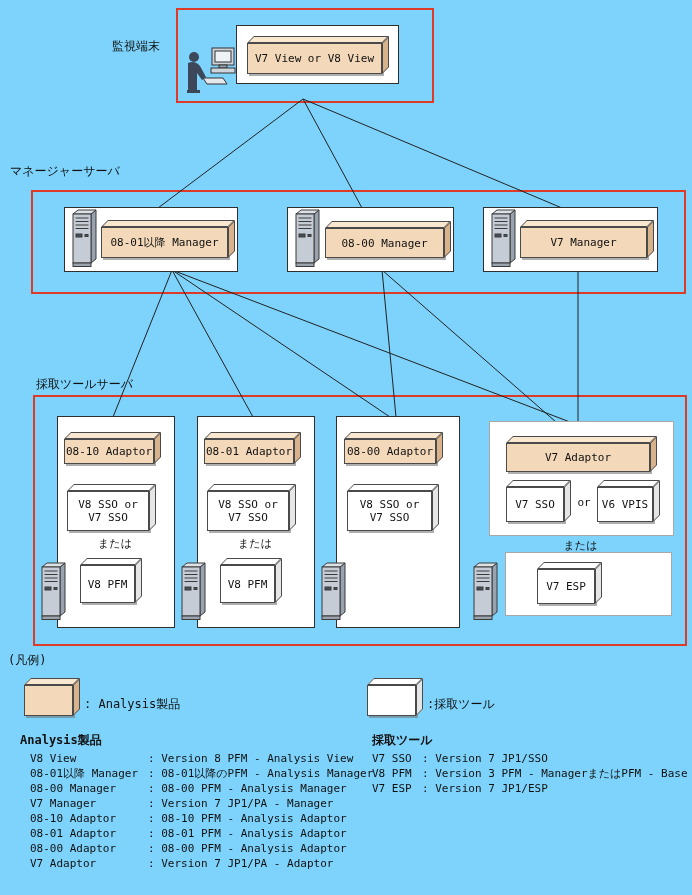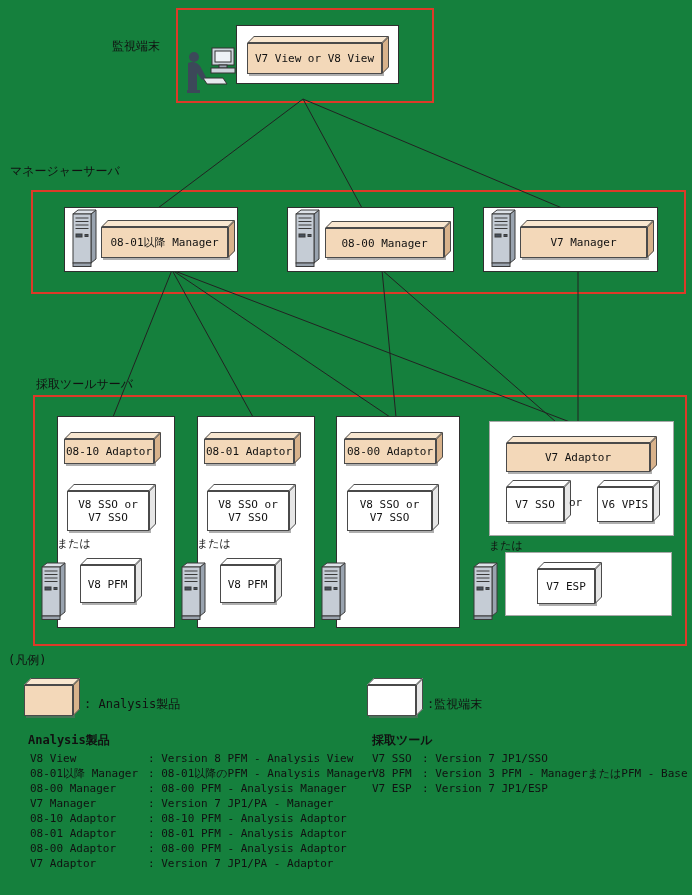--- a/index.html
+++ b/index.html
@@ -1,36 +1,36 @@
 <!DOCTYPE html>
 <html style="--frame: #dd3a28; --analysis_front: #f3d8b9; --analysis_top: #f9e7d0; --analysis_side: #d8b28b; --tool_front: #ffffff; --tool_top: #ffffff; --tool_side: #e6e6e6;"><head>
 <meta charset="utf-8">
 <style>
 html,body{margin:0;padding:0}
 body{width:692px;height:895px;background:#fff;color:#111;
      font-family:"DejaVu Sans Mono","Liberation Mono",monospace}
-.stage{position:relative;width:692px;height:895px;overflow:hidden;background:#15803d}
+.stage{position:relative;width:692px;height:895px;overflow:hidden;background:#7dd3fc}
 #wires{position:absolute;left:0;top:0;z-index:2;pointer-events:none}
 .frame{position:absolute;border:2px solid var(--frame,#dd3a28);z-index:1}
 .wbox{position:absolute;border:1px solid #2f2f2f;background:#fff;z-index:3}
 .gbox{position:absolute;border:1px solid #a8a8a8;background:#fff;z-index:3}
 .server,.person{position:absolute;z-index:4}
 .b3d{position:absolute;z-index:4}
 .b3d::before{content:"";position:absolute;left:0;top:0;right:7px;height:7px;box-sizing:border-box;
   background:var(--top);border:1px solid #4a4a4a;transform:skewX(-45deg);transform-origin:0 100%}
 .b3d::after{content:"";position:absolute;top:7px;right:0;bottom:0;width:7px;box-sizing:border-box;
   background:var(--side);border:1px solid #4a4a4a;transform:skewY(-45deg);transform-origin:0 0}
 .b3d .bf{position:absolute;left:0;top:7px;right:7px;bottom:0;box-sizing:border-box;
   background:var(--front);border:1px solid #4a4a4a;display:flex;flex-direction:column;
   align-items:center;justify-content:center;text-align:center;white-space:nowrap;
   font-size:11px;line-height:13px;box-shadow:2px 2px 0 rgba(110,110,110,.55)}
 .tan{--front:var(--analysis_front,#f3d8b9);--top:var(--analysis_top,#f9e7d0);--side:var(--analysis_side,#d8b28b)}
 .wht{--front:var(--tool_front,#ffffff);--top:var(--tool_top,#ffffff);--side:var(--tool_side,#e6e6e6)}
 .lbl{position:absolute;z-index:4;font-size:12px;white-space:nowrap}
-.orword{position:absolute;z-index:4;font-size:11px;white-space:nowrap}
+.orword{position:absolute;z-index:4;font-size:11px;text-align:center;white-space:nowrap}
 .ltitle{position:absolute;z-index:4;font-size:12px;font-weight:bold;white-space:nowrap}
 .list{position:absolute;z-index:4;font-size:11px;line-height:15px;white-space:nowrap}
 .list .term{display:inline-block}
 .list-a .term{width:118px}
 .list-t .term{width:50px}
 </style>
 </head>
 <body>
 
 <div class="stage">
@@ -187,23 +187,23 @@
     </svg>
 
   <div class="lbl" style="left:8px;top:652px">(凡例)</div>
   <div class="b3d tan" style="left:24px;top:678px;width:56px;height:38px">
     <div class="bf"></div>
   </div>
   <div class="lbl" style="left:84px;top:696px">: Analysis製品</div>
   <div class="b3d wht" style="left:367px;top:678px;width:56px;height:38px">
     <div class="bf"></div>
   </div>
-  <div class="lbl" style="left:427px;top:696px">:監視端末</div>
-
-  <div class="ltitle" style="left:28px;top:732px">Analysis製品</div>
+  <div class="lbl" style="left:427px;top:696px">:採取ツール</div>
+
+  <div class="ltitle" style="left:20px;top:732px">Analysis製品</div>
   <div class="list list-a" style="left:30px;top:751px">
     <div><span class="term">V8 View</span><span>: Version 8 PFM - Analysis View</span></div>
     <div><span class="term">08-01以降 Manager</span><span>: 08-01以降のPFM - Analysis Manager</span></div>
     <div><span class="term">08-00 Manager</span><span>: 08-00 PFM - Analysis Manager</span></div>
     <div><span class="term">V7 Manager</span><span>: Version 7 JP1/PA - Manager</span></div>
     <div><span class="term">08-10 Adaptor</span><span>: 08-10 PFM - Analysis Adaptor</span></div>
     <div><span class="term">08-01 Adaptor</span><span>: 08-01 PFM - Analysis Adaptor</span></div>
     <div><span class="term">08-00 Adaptor</span><span>: 08-00 PFM - Analysis Adaptor</span></div>
     <div><span class="term">V7 Adaptor</span><span>: Version 7 JP1/PA - Adaptor</span></div>
   </div>

